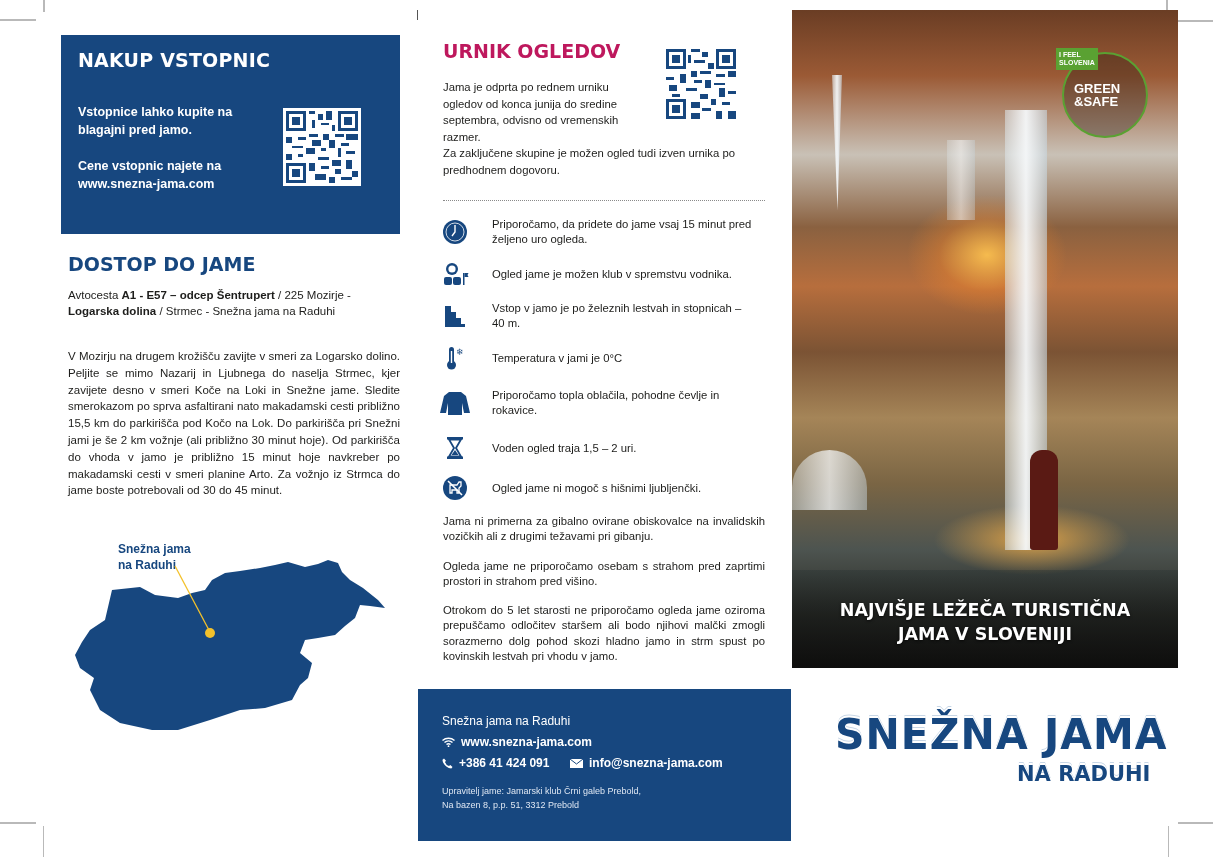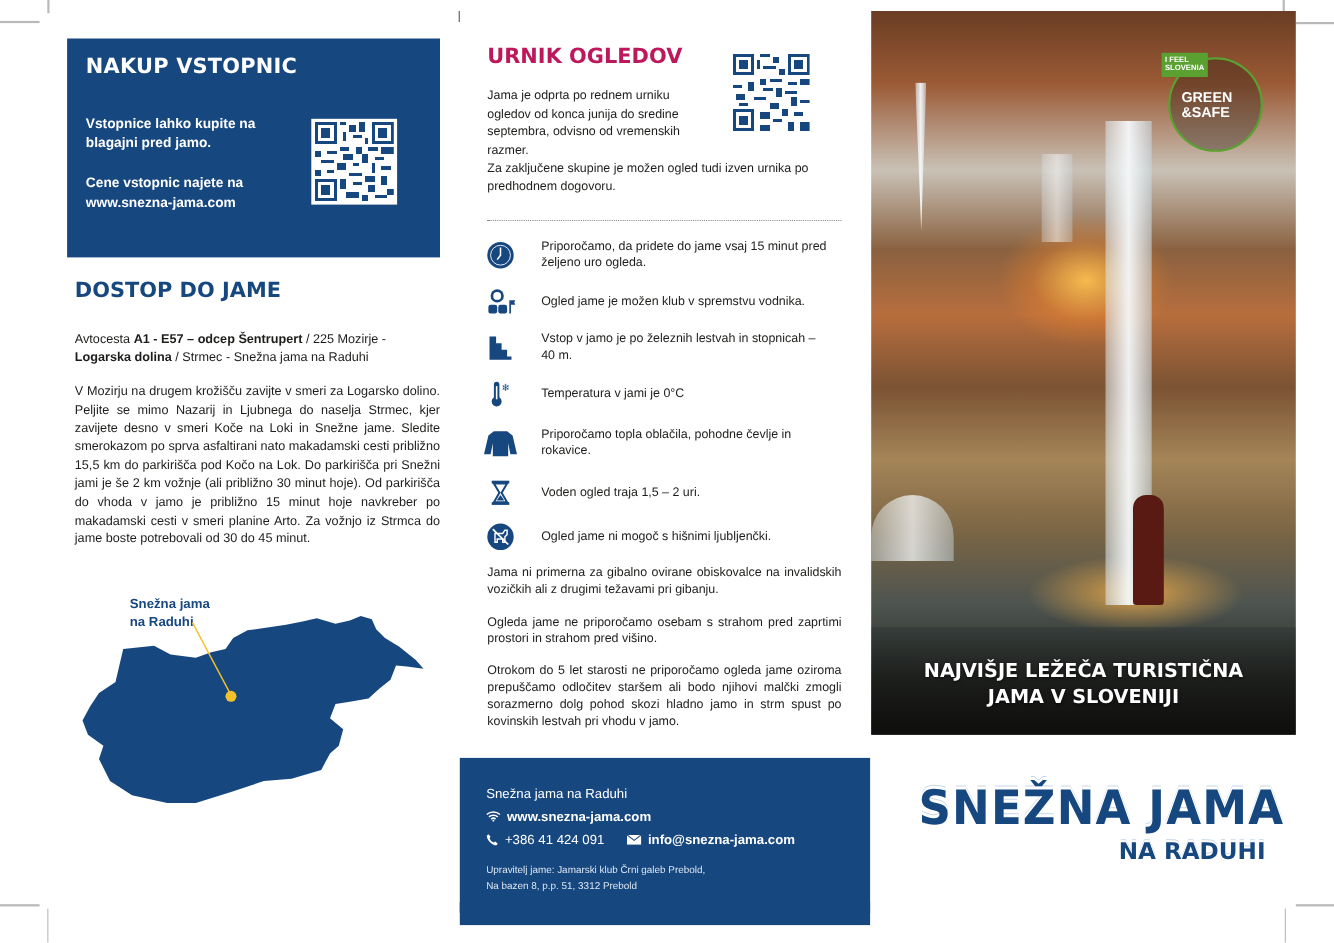--- a/index.html
+++ b/index.html
@@ -10,42 +10,42 @@
 
   
   .ticket-box { position: absolute; left: 61px; top: 35px; width: 339px; height: 199px; background: #17477f; color: #fff; }
   .ticket-title { position: absolute; left: 17px; top: 14px; font-family: "DejaVu Sans", sans-serif; font-weight: bold; font-size: 19px; letter-spacing: 0.2px; }
   .ticket-text { position: absolute; left: 17px; top: 68px; width: 200px; font-size: 12.5px; font-weight: bold; line-height: 18px; }
   .ticket-text p { margin-bottom: 18px; }
   .qr { position: absolute; background: #fff; padding: 3px; }
   .qr svg { display: block; }
 
   .access-title { position: absolute; left: 68px; top: 253px; font-family: "DejaVu Sans", sans-serif; font-weight: bold; font-size: 19px; color: #17477f; }
-  .route { position: absolute; left: 68px; top: 301px; width: 330px; font-size: 11.5px; line-height: 16px; }
+  .route { position: absolute; left: 68px; top: 287px; width: 330px; font-size: 11.5px; line-height: 16px; }
   .route b { font-weight: bold; }
   .directions { position: absolute; left: 68px; top: 348px; width: 332px; font-size: 11.5px; line-height: 16.8px; text-align: justify; }
 
   .map-label { position: absolute; left: 118px; top: 541px; font-size: 12px; font-weight: bold; color: #17477f; line-height: 16px; }
   .map { position: absolute; left: 60px; top: 560px; }
 
   
   .sched-title { position: absolute; left: 443px; top: 40px; font-family: "DejaVu Sans", sans-serif; font-weight: bold; font-size: 19px; color: #be185d; }
   .sched-text { position: absolute; left: 443px; top: 79px; width: 200px; font-size: 11.3px; line-height: 16.5px; }
   .sched-text2 { position: absolute; left: 443px; top: 145px; width: 325px; font-size: 11.3px; line-height: 16.5px; }
   .dots { position: absolute; left: 443px; top: 200px; width: 322px; border-top: 1.5px dotted #8a8a8a; }
   .info-row { position: absolute; left: 440px; width: 330px; height: 32px; display: flex; align-items: center; }
   .info-row .ico { width: 30px; height: 30px; display: flex; align-items: center; justify-content: center; flex-shrink: 0; }
   .info-row .txt { margin-left: 22px; font-size: 11.3px; line-height: 15px; width: 260px; }
   .notes { position: absolute; left: 443px; top: 514px; width: 322px; font-size: 11.3px; line-height: 15.3px; text-align: justify; }
   .notes p { margin-bottom: 14px; }
 
   .contact { position: absolute; left: 418px; top: 668px; width: 373px; height: 152px; background: #17477f; color: #fff; margin-top: 21px; }
   .c-name { position: absolute; left: 24px; top: 25px; font-size: 12px; }
   .c-web { position: absolute; left: 24px; top: 46px; font-size: 12px; font-weight: bold; display: flex; align-items: center; }
-  .c-phone { position: absolute; left: 24px; top: 67px; font-size: 12px; font-weight: normal; display: flex; align-items: center; }
+  .c-phone { position: absolute; left: 24px; top: 67px; font-size: 12px; font-weight: bold; display: flex; align-items: center; }
   .c-mail { position: absolute; left: 152px; top: 67px; font-size: 12px; font-weight: bold; display: flex; align-items: center; }
   .c-ico { margin-right: 6px; display: inline-flex; }
   .c-mgr { position: absolute; left: 24px; top: 96px; font-size: 9px; line-height: 13.5px; color: #dde6f2; }
 
   
   .cave { position: absolute; left: 792px; top: 10px; width: 386px; height: 658px; overflow: hidden;
     background:
       radial-gradient(ellipse 80px 60px at 195px 245px, rgba(255,196,80,0.9), rgba(255,140,40,0.3) 60%, transparent 100%),
       radial-gradient(ellipse 140px 50px at 240px 530px, rgba(255,180,70,0.8), transparent 70%),
       linear-gradient(180deg, #6a3d24 0%, #9b5a35 10%, #c9c1b6 22%, #8a6140 33%, #b76e3d 42%, #7b5334 52%, #a58558 62%, #7a6544 72%, #4d5450 82%, #2a2a24 92%, #1e1c18 100%); }

